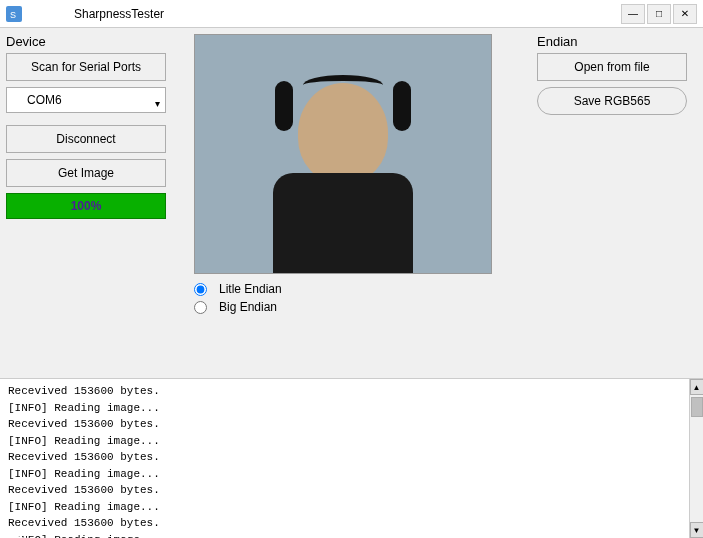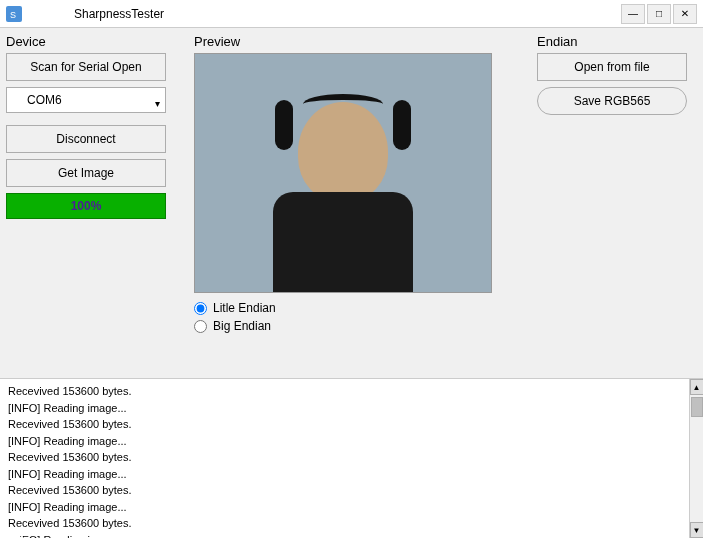--- a/index.html
+++ b/index.html
@@ -215,21 +215,21 @@
       left: 50%;
       transform: translateX(-50%);
     }
 
     .radio-group {
       margin-top: 8px;
     }
     .radio-item {
       display: flex;
       align-items: center;
-      gap: 6px;
+      gap: 12px;
       margin-bottom: 4px;
     }
     .radio-item input[type="radio"] {
       cursor: pointer;
     }
 
     
     .files-panel {
       width: 160px;
       flex-shrink: 0;
@@ -238,21 +238,21 @@
     
     .log-area {
       background: white;
       border-top: 1px solid #ccc;
       height: 160px;
       position: relative;
       overflow: hidden;
     }
     .log-content {
       padding: 4px 8px;
-      font-family: Liberation Sans, sans-serif;
+      font-family: Liberation Mono, monospace;
       font-size: 11px;
       line-height: 1.5;
       color: #000;
       height: 100%;
       overflow-y: hidden;
       border-radius: 28px;
     }
     .log-scrollbar {
       position: absolute;
       right: 0;
@@ -301,40 +301,39 @@
     <button class="title-btn">—</button>
     <button class="title-btn">□</button>
     <button class="title-btn close">✕</button>
   </div>
 </div>
 
 <div class="main-content">
 
   <div class="device-panel">
     <div class="panel-label">Device</div>
-    <button class="device-btn">Scan for Serial Open</button>
+    <button class="device-btn">Scan for Serial Ports</button>
     <div class="select-wrapper">
       <select class="device-select">
         <option>COM6</option>
         <option>COM1</option>
         <option>COM2</option>
         <option>COM3</option>
         <option>COM4</option>
         <option>COM5</option>
       </select>
     </div>
     <button class="device-btn">Disconnect</button>
     <button class="device-btn">Get Image</button>
     <div class="progress-bar-container">
       <span class="progress-bar-text">100%</span>
     </div>
   </div>
 
   <div class="preview-panel">
-    <div class="panel-label">Preview</div>
     <div class="preview-image-area">
       <div class="preview-photo">
         <div class="photo-bg"></div>
         <div class="photo-person">
           <div class="headphone-band"></div>
           <div class="headphone-left"></div>
           <div class="headphone-right"></div>
           <div class="person-head"></div>
           <div class="person-body"></div>
         </div>

